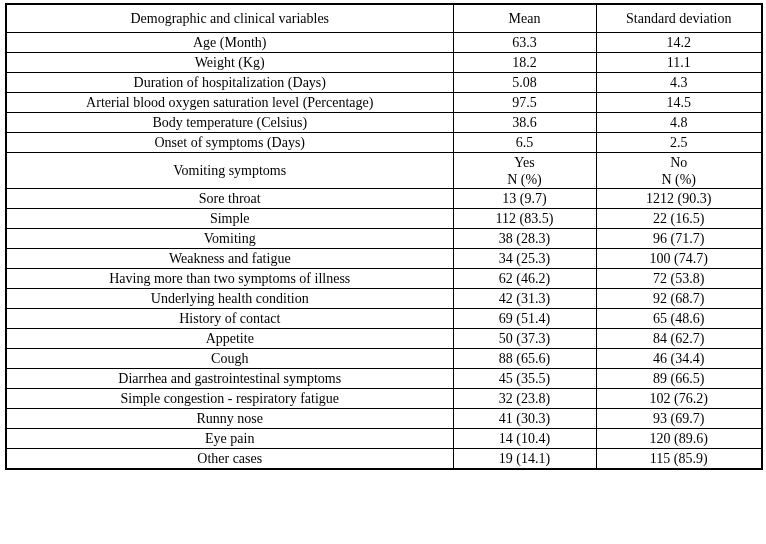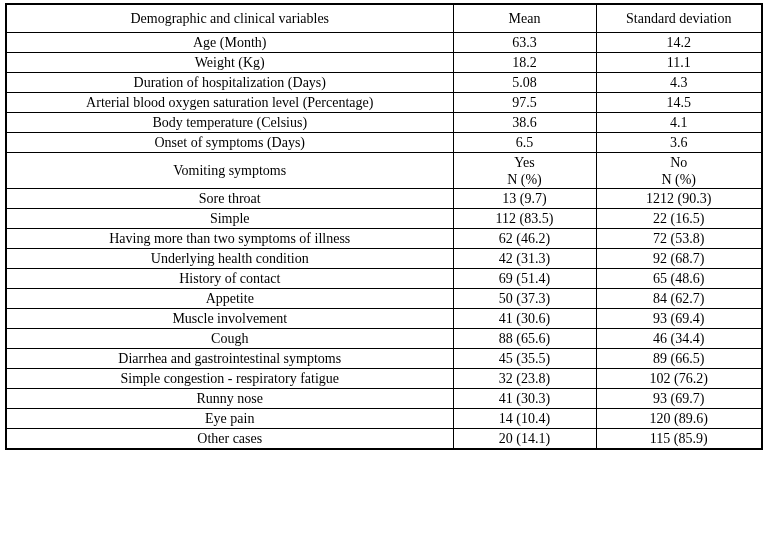--- a/index.html
+++ b/index.html
@@ -69,26 +69,26 @@
           <td>4.3</td>
         </tr>
         <tr class="data-row">
           <td>Arterial blood oxygen saturation level (Percentage)</td>
           <td>97.5</td>
           <td>14.5</td>
         </tr>
         <tr class="data-row">
           <td>Body temperature (Celsius)</td>
           <td>38.6</td>
-          <td>4.1</td>
+          <td>4.8</td>
         </tr>
         <tr class="data-row">
           <td>Onset of symptoms (Days)</td>
           <td>6.5</td>
-          <td>3.6</td>
+          <td>2.5</td>
         </tr>
 
       <tr class="symptoms-header-row">
         <td>Vomiting symptoms</td>
         <td>
           <span class="cell-line">Yes</span>
           <span class="cell-line">N (%)</span>
         </td>
         <td>
           <span class="cell-line">No</span>
@@ -100,43 +100,48 @@
           <td>Sore throat</td>
           <td>13 (9.7)</td>
           <td>1212 (90.3)</td>
         </tr>
         <tr class="data-row">
           <td>Simple</td>
           <td>112 (83.5)</td>
           <td>22 (16.5)</td>
         </tr>
         <tr class="data-row">
+          <td>Vomiting</td>
+          <td>38 (28.3)</td>
+          <td>96 (71.7)</td>
+        </tr>
+        <tr class="data-row">
+          <td>Weakness and fatigue</td>
+          <td>34 (25.3)</td>
+          <td>100 (74.7)</td>
+        </tr>
+        <tr class="data-row">
           <td>Having more than two symptoms of illness</td>
           <td>62 (46.2)</td>
           <td>72 (53.8)</td>
         </tr>
         <tr class="data-row">
           <td>Underlying health condition</td>
           <td>42 (31.3)</td>
           <td>92 (68.7)</td>
         </tr>
         <tr class="data-row">
           <td>History of contact</td>
           <td>69 (51.4)</td>
           <td>65 (48.6)</td>
         </tr>
         <tr class="data-row">
           <td>Appetite</td>
           <td>50 (37.3)</td>
           <td>84 (62.7)</td>
-        </tr>
-        <tr class="data-row">
-          <td>Muscle involvement</td>
-          <td>41 (30.6)</td>
-          <td>93 (69.4)</td>
         </tr>
         <tr class="data-row">
           <td>Cough</td>
           <td>88 (65.6)</td>
           <td>46 (34.4)</td>
         </tr>
         <tr class="data-row">
           <td>Diarrhea and gastrointestinal symptoms</td>
           <td>45 (35.5)</td>
           <td>89 (66.5)</td>
@@ -151,18 +156,18 @@
           <td>41 (30.3)</td>
           <td>93 (69.7)</td>
         </tr>
         <tr class="data-row">
           <td>Eye pain</td>
           <td>14 (10.4)</td>
           <td>120 (89.6)</td>
         </tr>
         <tr class="data-row">
           <td>Other cases</td>
-          <td>20 (14.1)</td>
+          <td>19 (14.1)</td>
           <td>115 (85.9)</td>
         </tr>
     </tbody>
   </table>
 </div>
 
 </body></html>

